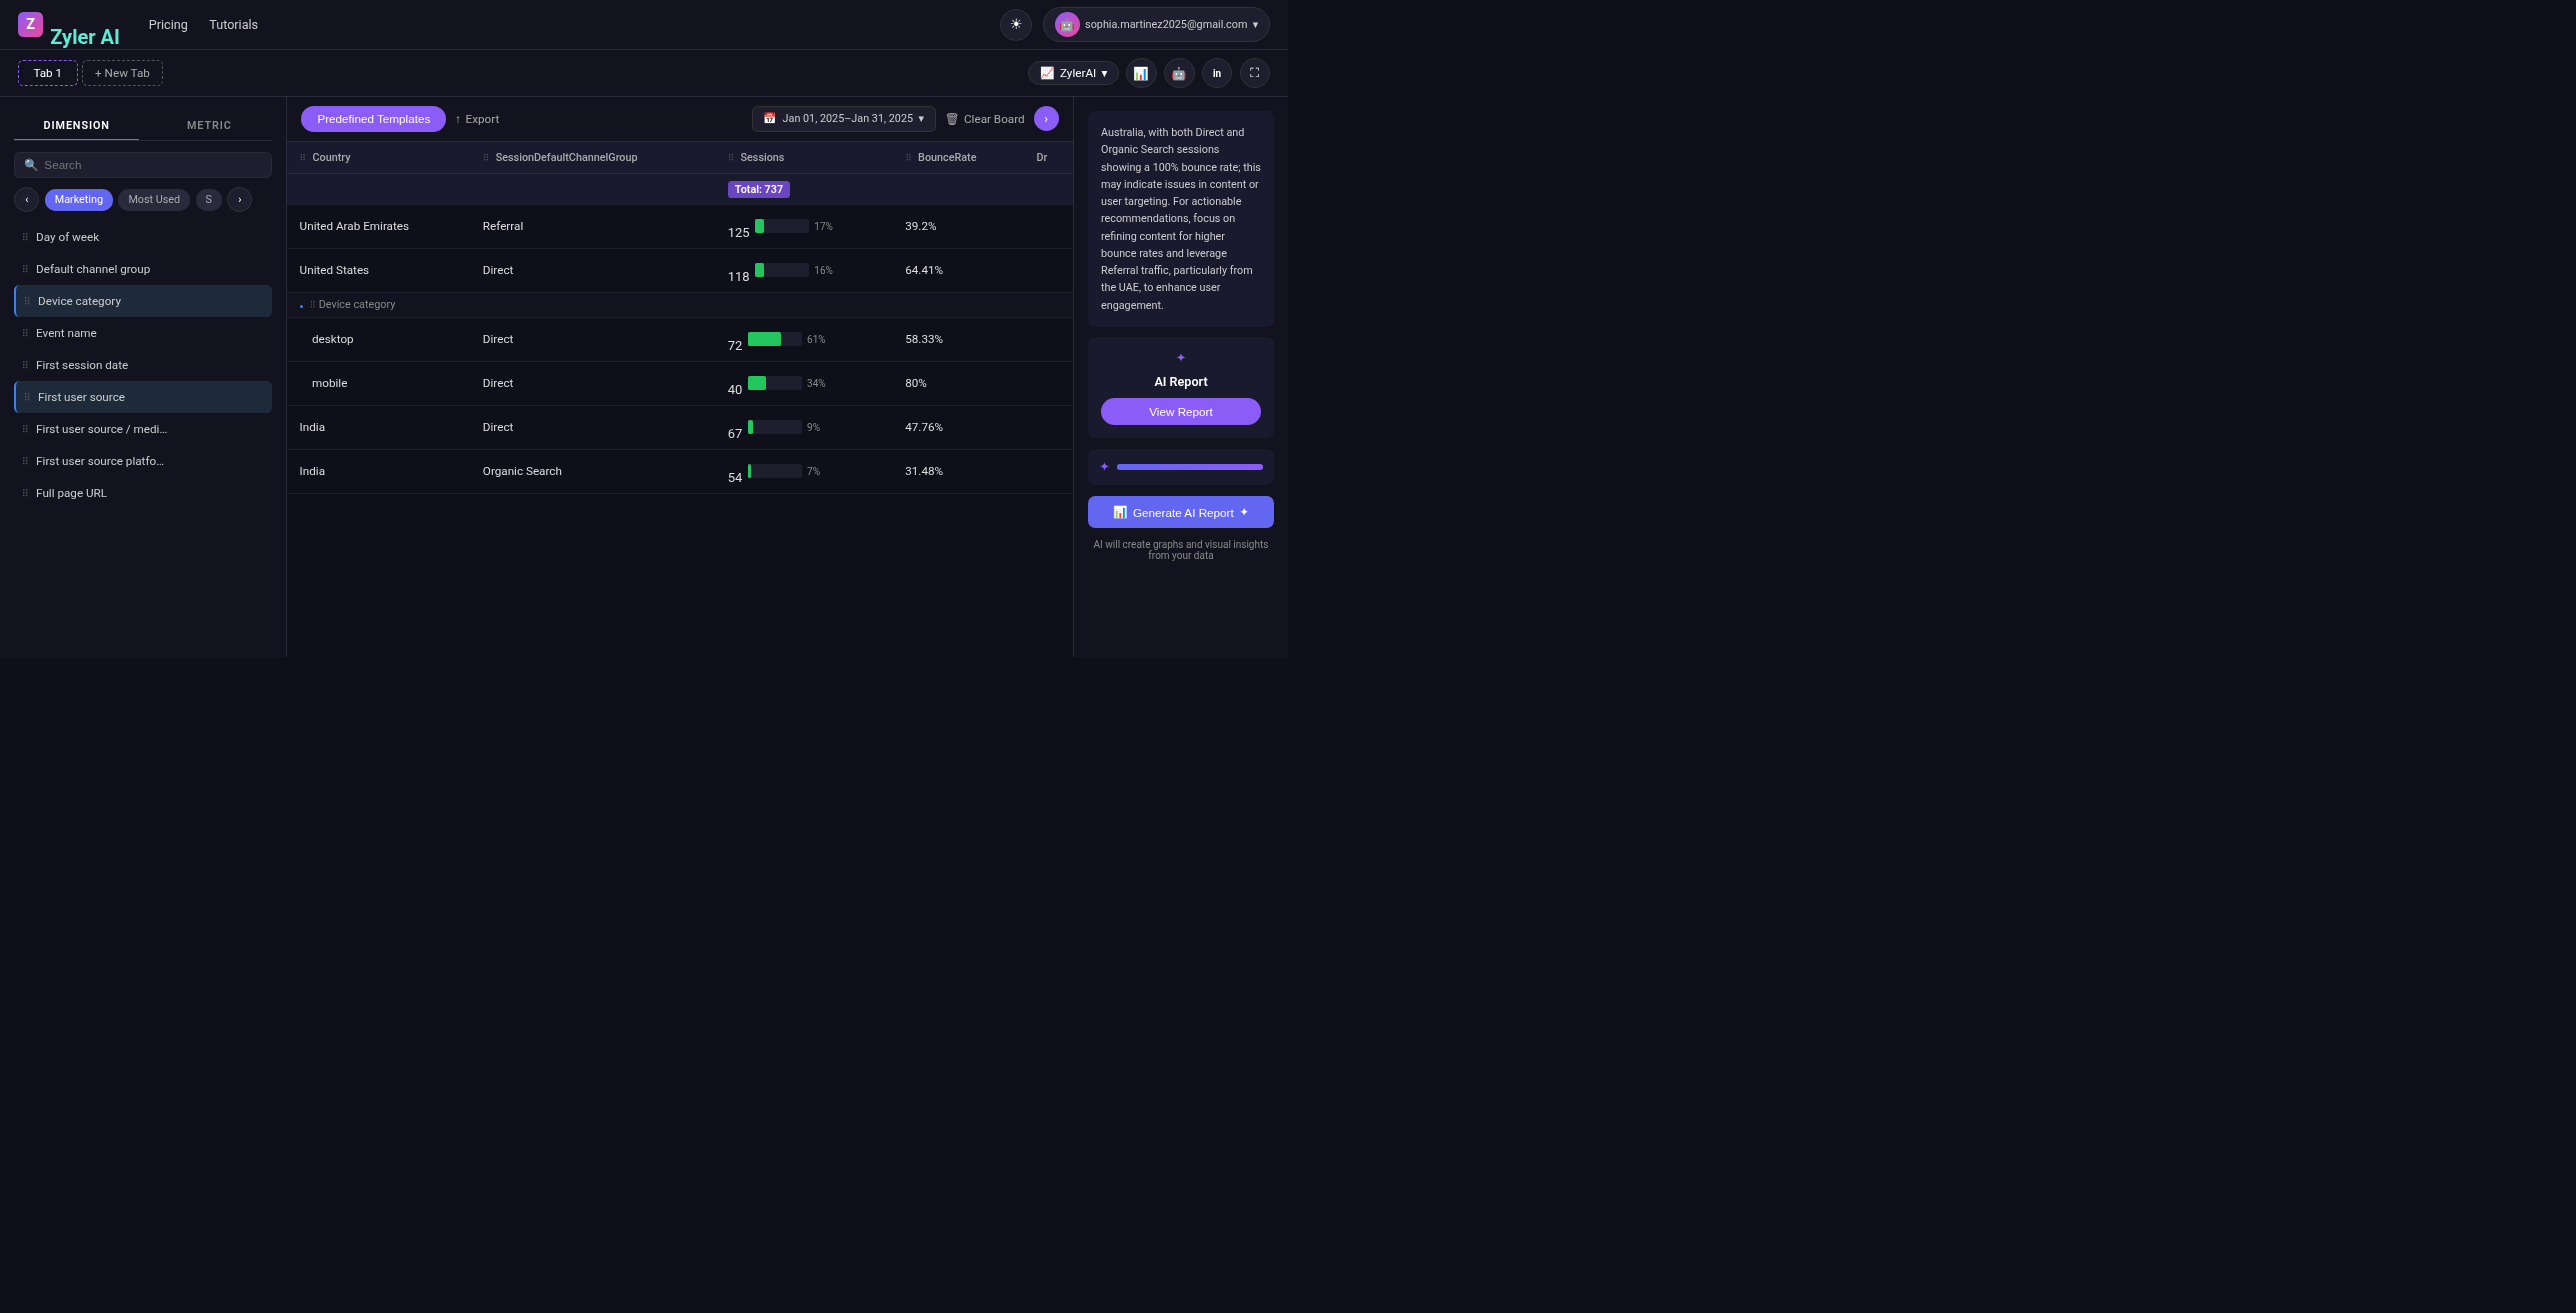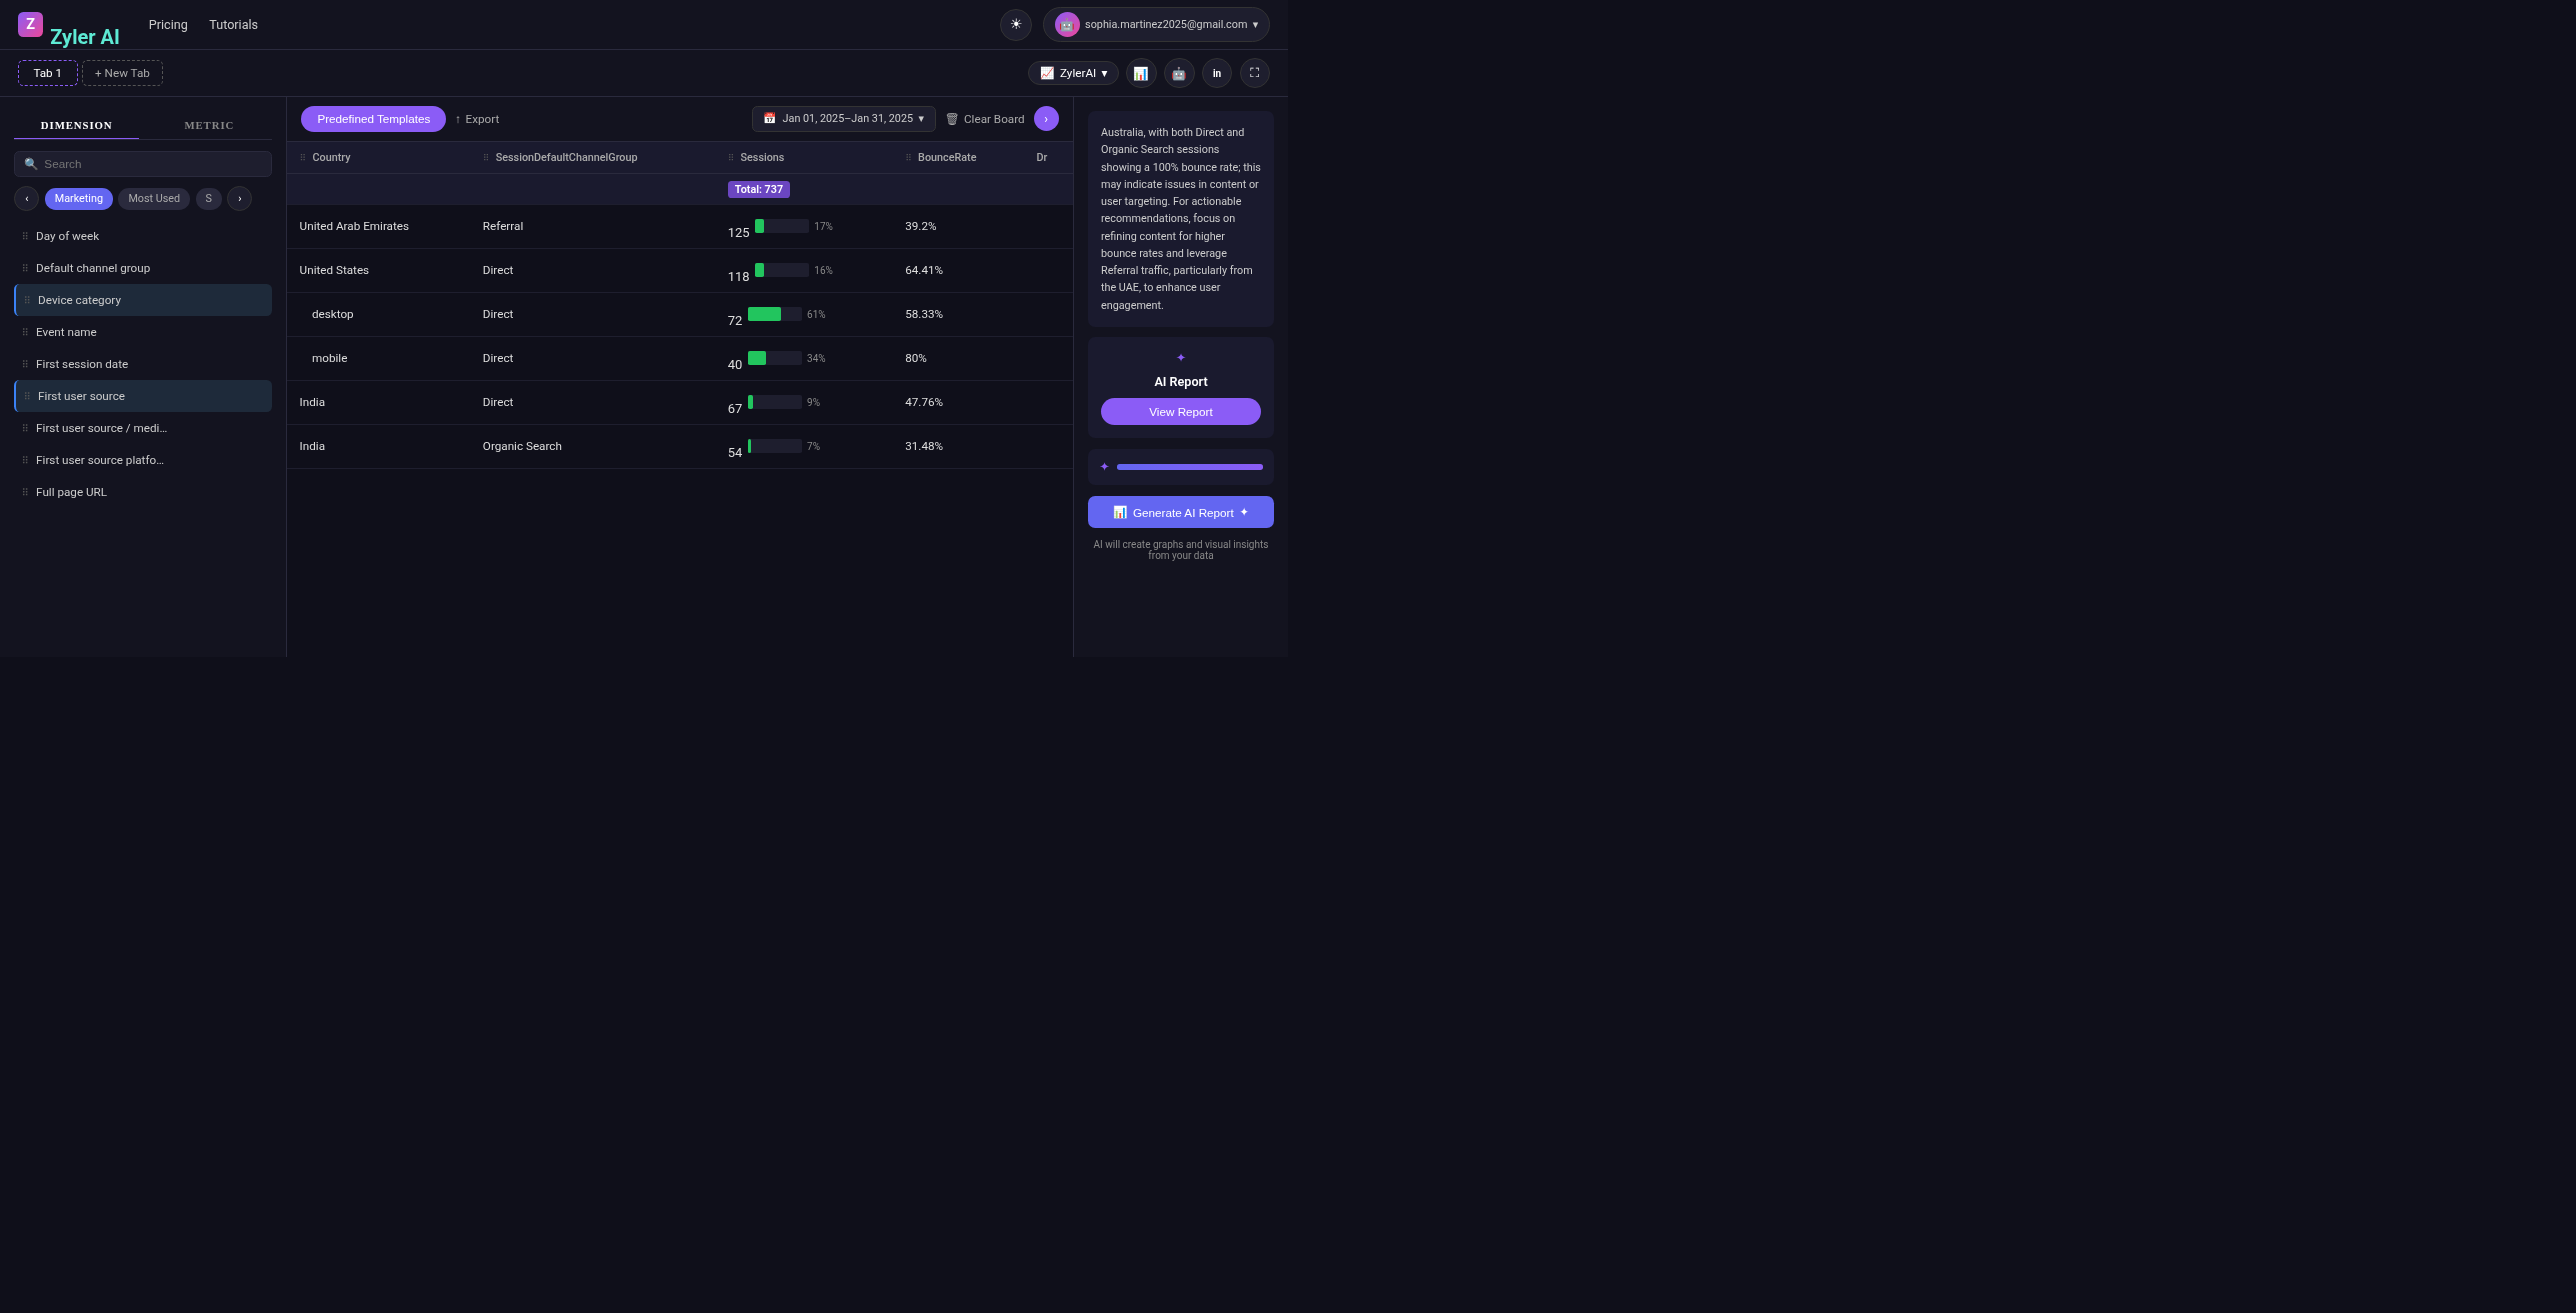--- a/index.html
+++ b/index.html
@@ -177,21 +177,20 @@
       display: flex;
       flex-direction: column;
       padding: 14.4px;
       overflow: hidden;
     }
     .dim-metric-tabs {
       display: flex;
       gap: 8px;
       margin-bottom: 10.8px;
       border-bottom: 1.8px solid #2a2a3d;
-      font-family: Liberation Serif, serif;
     }
     .dim-tab {
       flex: 1;
       text-align: center;
       padding: 7.2px 0;
       font-size: 10.8px;
       font-weight: 600;
       color: #888;
       cursor: pointer;
       letter-spacing: 0.9px;
@@ -729,20 +728,27 @@
                 </div>
                 <span class="pct-text">16%</span>
               </div>
             </td>
             <td>
               <span>64.41%</span>
             </td>
             <td></td>
           </tr>
 
+          <tr class="section-header-row">
+            <td colspan="5">
+              <span class="drag-indicator"></span>
+              <span style="color:#555;font-size:9px;">⠿</span>
+              <span> Device category</span>
+            </td>
+          </tr>
 
           <tr class="indent-row">
             <td>
               <div class="device-label">
                 <span>desktop</span>
               </div>
             </td>
             <td>
               <span>Direct</span>
             </td>

